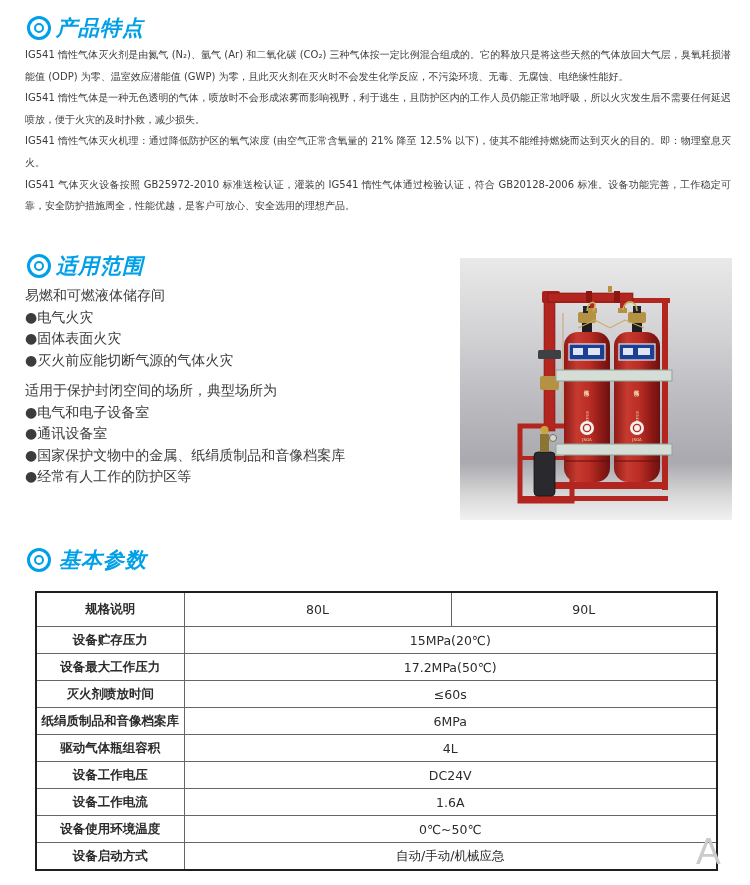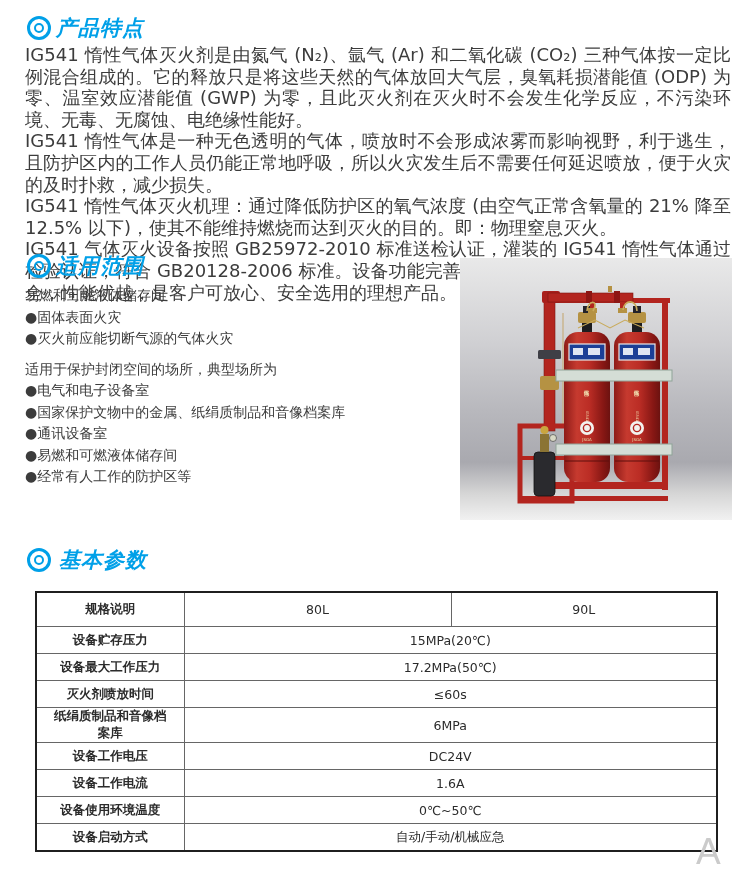--- a/index.html
+++ b/index.html
@@ -11,38 +11,38 @@
     position:absolute;left:27px;display:flex;align-items:center;gap:5px;
     color:#00a0e8;font-weight:bold;font-size:21px;letter-spacing:1px;white-space:nowrap;font-style:italic;
   }
   .ring{
     width:18px;height:18px;border:3px solid #00a0e8;border-radius:50%;
     display:inline-flex;align-items:center;justify-content:center;flex:none;
   }
   .ring::after{content:"";width:6px;height:6px;border:2.5px solid #00a0e8;border-radius:50%;}
   #features-paragraphs{
     position:absolute;left:25px;top:44px;width:706px;
-    font-size:18px;line-height:21.6px;text-align:justify;
+    font-size:10px;line-height:21.6px;text-align:justify;
   }
   #features-paragraphs p{margin:0;}
   #scope-block{
     position:absolute;left:25px;top:285px;width:430px;
     font-size:14px;line-height:21.5px;
   }
   .scope-line{margin:0;}
   .scope-gap{height:9px;}
   #product-image{position:absolute;left:460px;top:258px;width:272px;height:262px;}
   #params-table{
     position:absolute;left:35px;top:591px;width:681px;
     border-collapse:collapse;table-layout:fixed;
     border:2px solid #1f1f1f;
     font-size:12.5px;color:#2b2b2b;
   }
   #params-table th,#params-table td{
-    border:1px solid #666;text-align:center;vertical-align:middle;padding:0 17px;
+    border:1px solid #666;text-align:center;vertical-align:middle;padding:0 4px;
   }
   #params-table th{height:33px;font-weight:bold;}
   #params-table td{height:26px;}
   #params-table td.label{font-weight:bold;}
   #params-table th.plain{font-weight:normal;}
   col.c1{width:148px;} col.c2{width:267px;} col.c3{width:266px;}
   #watermark{
     position:absolute;left:696px;top:831px;font-size:37px;color:#cbcbcb;
     font-family:"Liberation Sans","DejaVu Sans",sans-serif;
   }
@@ -60,28 +60,28 @@
   <p>IG541 惰性气体灭火机理：通过降低防护区的氧气浓度 (由空气正常含氧量的 21% 降至 12.5% 以下)，使其不能维持燃烧而达到灭火的目的。即：物理窒息灭火。</p>
   <p>IG541 气体灭火设备按照 GB25972-2010 标准送检认证，灌装的 IG541 惰性气体通过检验认证，符合 GB20128-2006 标准。设备功能完善，工作稳定可靠，安全防护措施周全，性能优越，是客户可放心、安全选用的理想产品。</p>
 </div>
 
 <div class="section-title" style="top:252px;">
   <span class="ring"></span>
   <span>适用范围</span>
 </div>
 <div id="scope-block">
   <p class="scope-line">易燃和可燃液体储存间</p>
+  <p class="scope-line">●电气火灾</p>
   <p class="scope-line">●固体表面火灾</p>
   <p class="scope-line">●灭火前应能切断气源的气体火灾</p>
   <div class="scope-gap"></div>
   <p class="scope-line">适用于保护封闭空间的场所，典型场所为</p>
   <p class="scope-line">●电气和电子设备室</p>
+  <p class="scope-line">●通讯设备室</p>
   <p class="scope-line">●国家保护文物中的金属、纸绢质制品和音像档案库</p>
-  <p class="scope-line">●通讯设备室</p>
-  <p class="scope-line">●易燃和可燃液体储存间</p>
   <p class="scope-line">●经常有人工作的防护区等</p>
 </div>
 
 <svg id="product-image" viewBox="0 0 272 262">
   <defs>
     <linearGradient id="bgGrad" x1="0" y1="0" x2="0" y2="1">
       <stop offset="0" stop-color="#e9e9e9"></stop>
       <stop offset="0.32" stop-color="#d0d0d3"></stop>
       <stop offset="0.58" stop-color="#b8b8bd"></stop>
       <stop offset="0.78" stop-color="#a9a9af"></stop>
@@ -198,20 +198,24 @@
   </tr>
   <tr>
     <td class="label">灭火剂喷放时间</td>
     <td colspan="2">≤60s</td>
   </tr>
   <tr>
     <td class="label">纸绢质制品和音像档案库</td>
     <td colspan="2">6MPa</td>
   </tr>
   <tr>
+    <td class="label">驱动气体瓶组容积</td>
+    <td colspan="2">4L</td>
+  </tr>
+  <tr>
     <td class="label">设备工作电压</td>
     <td colspan="2">DC24V</td>
   </tr>
   <tr>
     <td class="label">设备工作电流</td>
     <td colspan="2">1.6A</td>
   </tr>
   <tr>
     <td class="label">设备使用环境温度</td>
     <td colspan="2">0℃~50℃</td>

